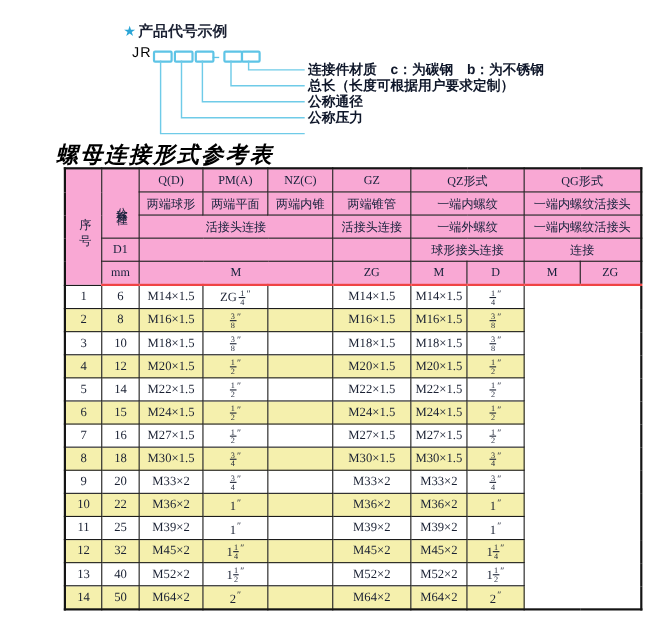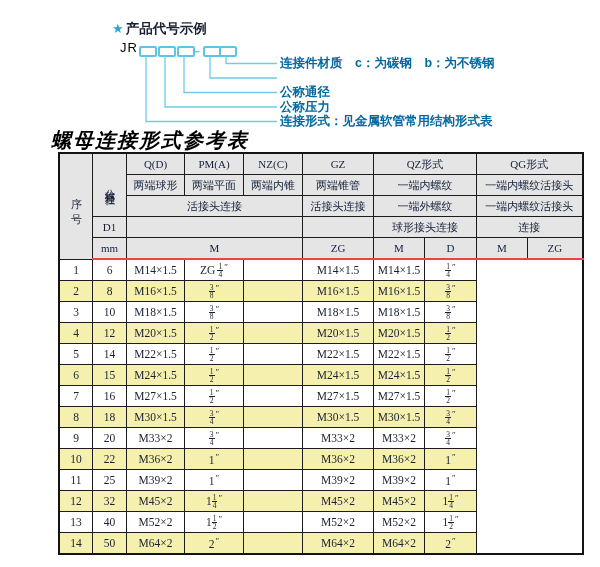--- a/index.html
+++ b/index.html
@@ -10,29 +10,29 @@
   }
   
   .diagram{position:absolute;left:0;top:0;width:568px;height:132px;}
   .diag-title{position:absolute;left:112px;top:20px;font-size:13.5px;font-weight:bold;color:#1a2032;}
   .diag-title .star{color:#2aa5d6;margin-right:2px;font-size:13px;}
   .jr{position:absolute;left:120px;top:40px;font-size:13px;font-weight:normal;color:#000000;letter-spacing:1px;}
   .codebox{position:absolute;top:46px;width:14px;height:7px;background:#fff;
     border:2px solid #5ec4e6;border-radius:2px;}
   .code-dash{position:absolute;top:44px;font-size:12px;font-weight:bold;color:#5ec4e6;}
   .lines-svg{position:absolute;left:0;top:0;}
-  .diag-label{position:absolute;left:280px;font-size:12.5px;font-weight:bold;color:#0369a1;white-space:nowrap;line-height:13px;}
+  .diag-label{position:absolute;left:280px;font-size:12.5px;font-weight:bold;color:#0f172a;white-space:nowrap;line-height:13px;}
   
   .tbl-title{position:absolute;left:24px;top:127px;font-size:20px;font-weight:bold;font-style:italic;
     font-family:"Liberation Serif","DejaVu Serif",serif;color:#000;letter-spacing:2px;margin-left:27px;}
   
   table{position:absolute;left:58px;top:152px;border-collapse:collapse;table-layout:fixed;
     border:2px solid #141414;font-family:"Liberation Serif","DejaVu Serif",serif;}
   th,td{border:1px solid #1c1c1c;padding:0 1px;text-align:center;vertical-align:middle;font-weight:normal;}
-  thead th{background:#e5e5e5;font-size:11px;height:20px;color:#14203a;}
+  thead th{background:#f9a8d4;font-size:11px;height:20px;color:#14203a;}
   thead tr.hrow-last th{border-bottom:2px solid #ef4444;}
   tbody td{font-size:11.5px;height:20px;background:#ffffff;color:#1a2133;}
   tbody tr.alt td{background:#f5f0ad;}
   .vtext{writing-mode:vertical-rl;text-orientation:upright;}
   th .seq-v{letter-spacing:16px;}
   th .dn-v{letter-spacing:2px;font-size:10.5px;}
   
   .pre{margin-right:2px;}
   .frac{display:inline-block;vertical-align:-3px;}
   .fn,.fd{display:block;font-size:7.5px;line-height:7px;padding:0 1px;}
@@ -52,23 +52,23 @@
   <span class="codebox" style="left:203px"></span>
   <span class="codebox" style="left:219px"></span>
   <svg class="lines-svg" width="600" height="132">
     <path d="M226,55 L226,63.5 L277,63.5" fill="none" stroke="#6fcbe8" stroke-width="1.3"></path>
     <path d="M210,55 L210,78 L277,78" fill="none" stroke="#6fcbe8" stroke-width="1.3"></path>
     <path d="M184,55 L184,92.5 L277,92.5" fill="none" stroke="#6fcbe8" stroke-width="1.3"></path>
     <path d="M165,55 L165,107 L277,107" fill="none" stroke="#6fcbe8" stroke-width="1.3"></path>
     <path d="M146,55 L146,121.5 L277,121.5" fill="none" stroke="#6fcbe8" stroke-width="1.3"></path>
   </svg>
   <div class="diag-label" style="top:57px">连接件材质　c：为碳钢　b：为不锈钢</div>
+  <div class="diag-label" style="top:71.5px">总长（长度可根据用户要求定制）</div>
   <div class="diag-label" style="top:86px">公称通径</div>
   <div class="diag-label" style="top:100.5px">公称压力</div>
-  <div class="diag-label" style="top:115px">连接形式：见金属软管常用结构形式表</div>
 </div>
 
 <div class="tbl-title">螺母连接形式参考表</div>
 
 <table>
   <colgroup>
     <col style="width:19px">
       <col style="width:34px">
       <col style="width:58px">
       <col style="width:59px">

